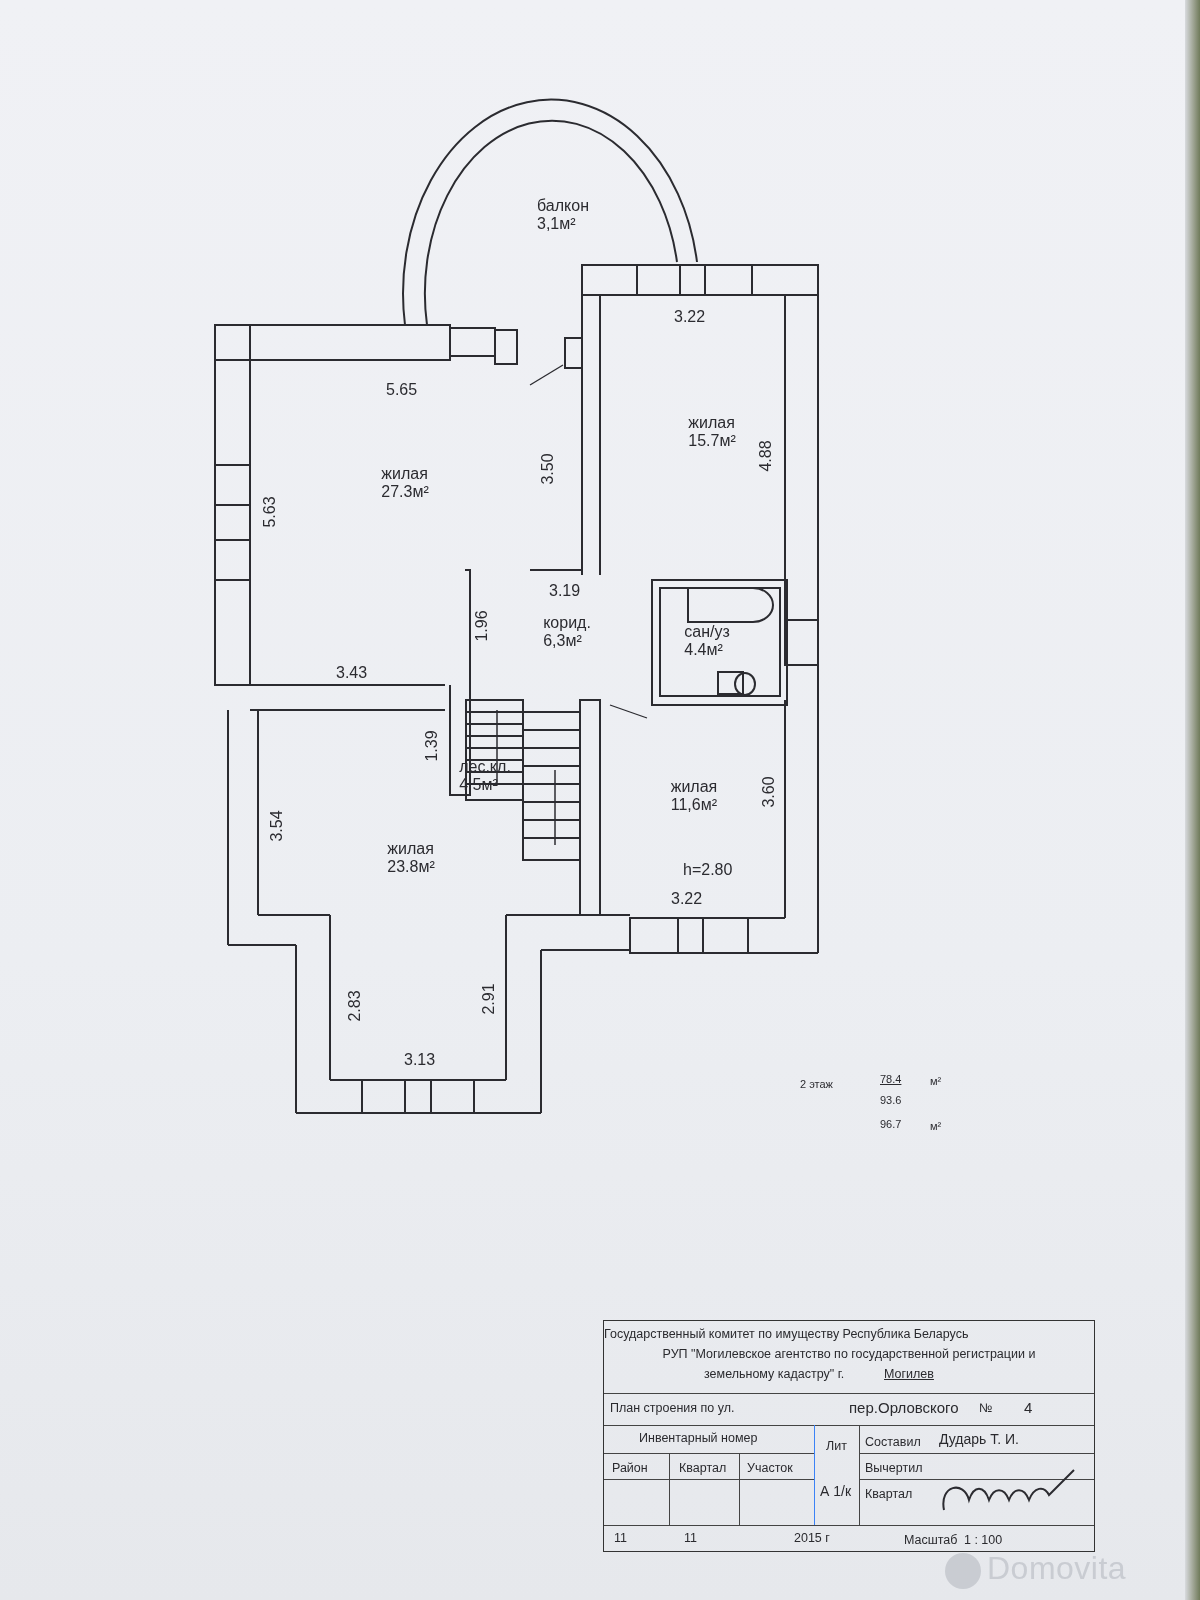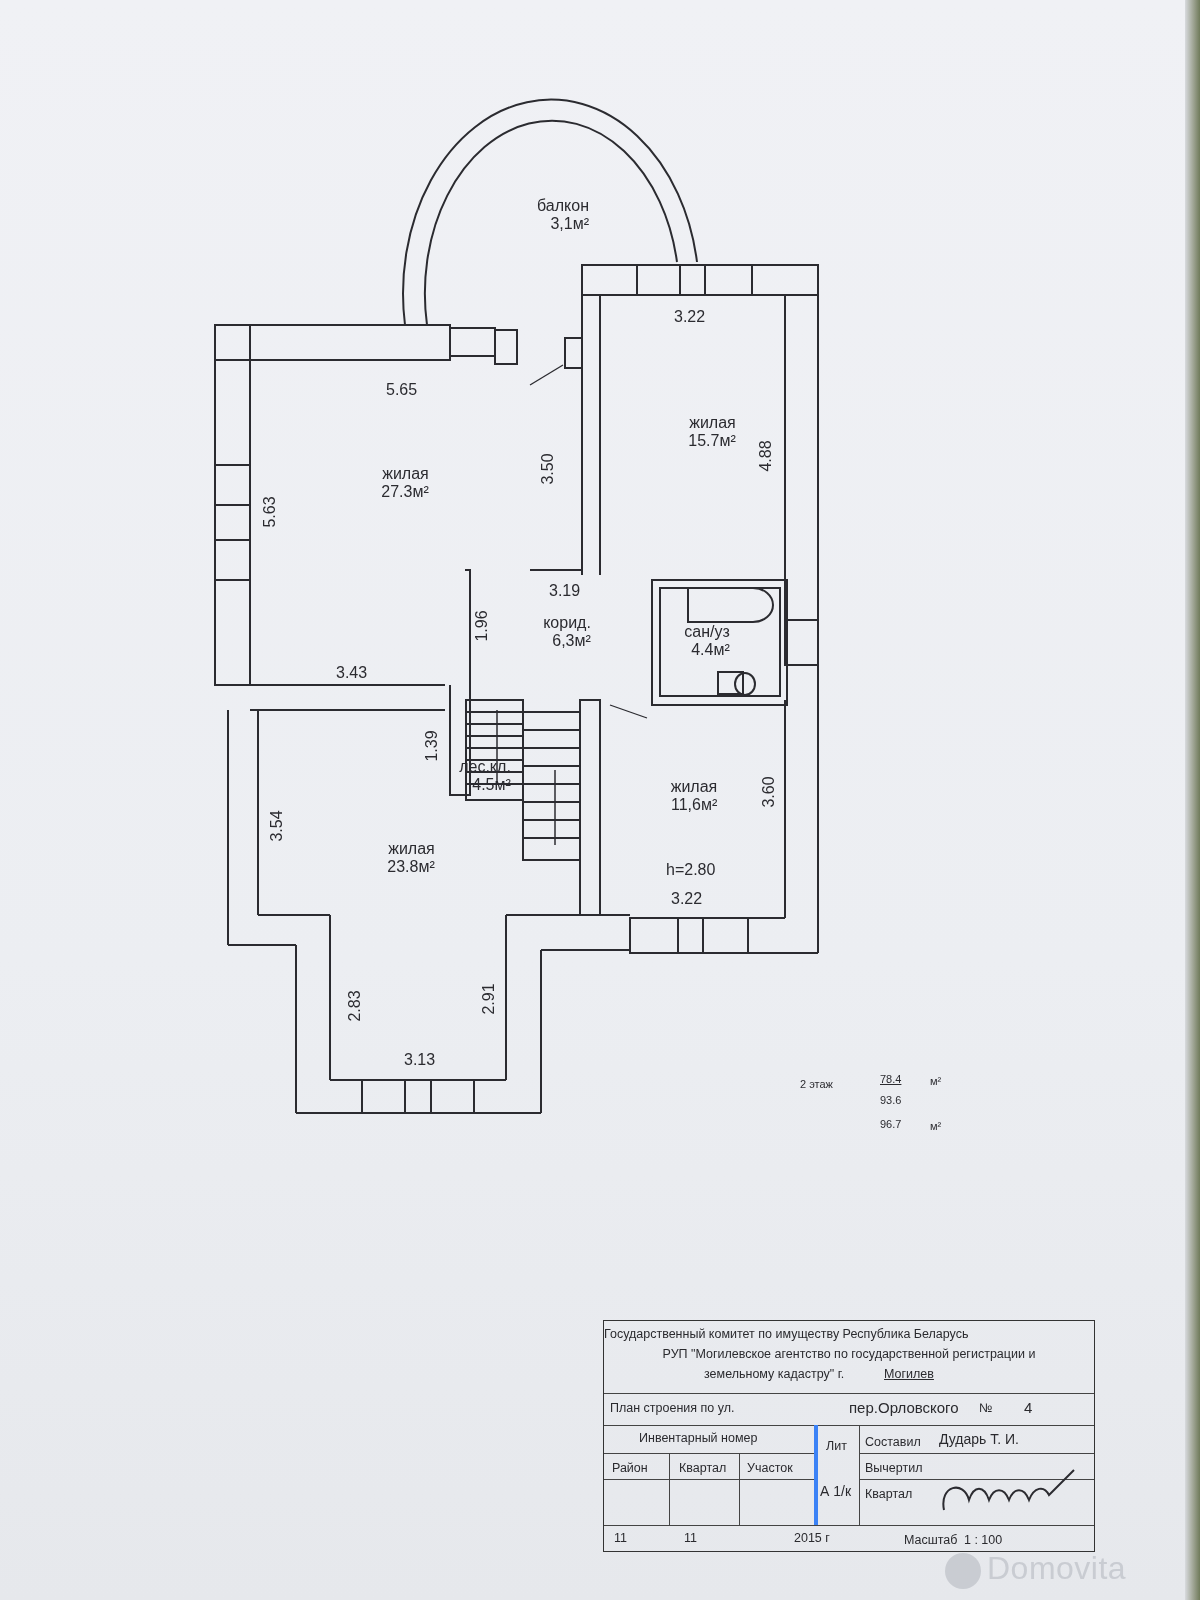--- a/index.html
+++ b/index.html
@@ -1,21 +1,21 @@
 <!DOCTYPE html>
 <html><head>
 <meta charset="utf-8">
 <style>
   html,body{margin:0;padding:0;}
   body{width:1200px;height:1600px;background:#eef0f4;position:relative;overflow:hidden;font-family:"Liberation Sans",sans-serif;color:#2a2a2e;}
   .paper{position:absolute;left:0;top:0;width:1185px;height:1600px;background:linear-gradient(180deg,#f0f1f5 0%,#eceef2 60%,#e6e8ec 100%);}
   .edge{position:absolute;right:0;top:0;width:15px;height:1600px;background:linear-gradient(90deg,#d8dade,#9aa08e 60%,#6f7a5a);}
   svg.plan{position:absolute;left:0;top:0;}
   .lbl{position:absolute;font-size:16px;line-height:18px;white-space:nowrap;color:#2b2b30;}
-  .lbl.c{text-align:right;transform:translateX(-50%);}
+  .lbl.c{text-align:left;transform:translateX(-50%);}
   .dim{position:absolute;font-size:16px;color:#2b2b30;white-space:nowrap;}
   .rot{transform:rotate(-90deg);transform-origin:center;}
   .totals{position:absolute;left:800px;top:1078px;font-size:11px;color:#2b2b30;}
   .stamp{position:absolute;left:603px;top:1320px;width:490px;height:230px;border:1.5px solid #333;font-size:12.5px;color:#2a2a2e;}
   .stamp .row{position:absolute;left:0;right:0;border-bottom:1px solid #444;}
   .stamp .cell{position:absolute;white-space:nowrap;}
   .logo{position:absolute;left:945px;top:1550px;color:#c9ccd2;font-size:32px;font-weight:normal;letter-spacing:0.5px;}
   .logo .mark{display:inline-block;width:36px;height:36px;border-radius:50%;background:#c9ccd2;vertical-align:middle;margin-right:6px;}
 </style>
 </head>
@@ -141,21 +141,21 @@
 <div class="dim" style="left:674px;top:308px">3.22</div>
 <div class="dim rot" style="left:532px;top:460px">3.50</div>
 <div class="dim rot" style="left:750px;top:447px">4.88</div>
 <div class="dim rot" style="left:254px;top:503px">5.63</div>
 <div class="dim" style="left:549px;top:582px">3.19</div>
 <div class="dim rot" style="left:466px;top:617px">1.96</div>
 <div class="dim" style="left:336px;top:664px">3.43</div>
 <div class="dim rot" style="left:416px;top:737px">1.39</div>
 <div class="dim rot" style="left:261px;top:817px">3.54</div>
 <div class="dim rot" style="left:753px;top:783px">3.60</div>
-<div class="dim" style="left:666px;top:861px">h=2.80</div>
+<div class="dim" style="left:683px;top:861px">h=2.80</div>
 <div class="dim" style="left:671px;top:890px">3.22</div>
 <div class="dim rot" style="left:339px;top:997px">2.83</div>
 <div class="dim rot" style="left:473px;top:990px">2.91</div>
 <div class="dim" style="left:404px;top:1051px">3.13</div>
 
 <div class="totals">
   <span>2 этаж</span>
   <span style="position:absolute;left:80px;top:-5px;text-decoration:underline">78.4</span>
   <span style="position:absolute;left:130px;top:-3px">м²</span>
   <span style="position:absolute;left:80px;top:16px;white-space:nowrap">93.6</span>
@@ -169,21 +169,21 @@
     <div class="cell" style="left:0;right:0;top:26px;text-align:center">РУП "Могилевское агентство по государственной регистрации и</div>
     <div class="cell" style="left:100px;top:46px">земельному кадастру" г.</div>
     <div class="cell" style="left:280px;top:46px;text-decoration:underline">Могилев</div>
   </div>
   <div class="row" style="top:72px;height:32px">
     <div class="cell" style="left:6px;top:8px">План строения по ул.</div>
     <div class="cell" style="left:245px;top:6px;font-size:15px">пер.Орловского</div>
     <div class="cell" style="left:375px;top:8px">№</div>
     <div class="cell" style="left:420px;top:6px;font-size:15px">4</div>
   </div>
-  <div style="position:absolute;left:0;top:104px;width:210px;height:100px;border-right:4px solid #3b82f6">
+  <div style="position:absolute;left:0;top:104px;width:210px;height:100px;border-right:1px solid #3b82f6">
     <div class="cell" style="left:35px;top:6px">Инвентарный номер</div>
     <div style="position:absolute;left:0;right:0;top:28px;border-top:1px solid #444"></div>
     <div class="cell" style="left:8px;top:36px">Район</div>
     <div class="cell" style="left:75px;top:36px">Квартал</div>
     <div class="cell" style="left:143px;top:36px">Участок</div>
     <div style="position:absolute;left:65px;top:28px;bottom:0;border-left:1px solid #444"></div>
     <div style="position:absolute;left:135px;top:28px;bottom:0;border-left:1px solid #444"></div>
     <div style="position:absolute;left:0;right:0;top:54px;border-top:1px solid #444"></div>
   </div>
   <div style="position:absolute;left:210px;top:104px;width:45px;height:100px;border-right:1px solid #444">

